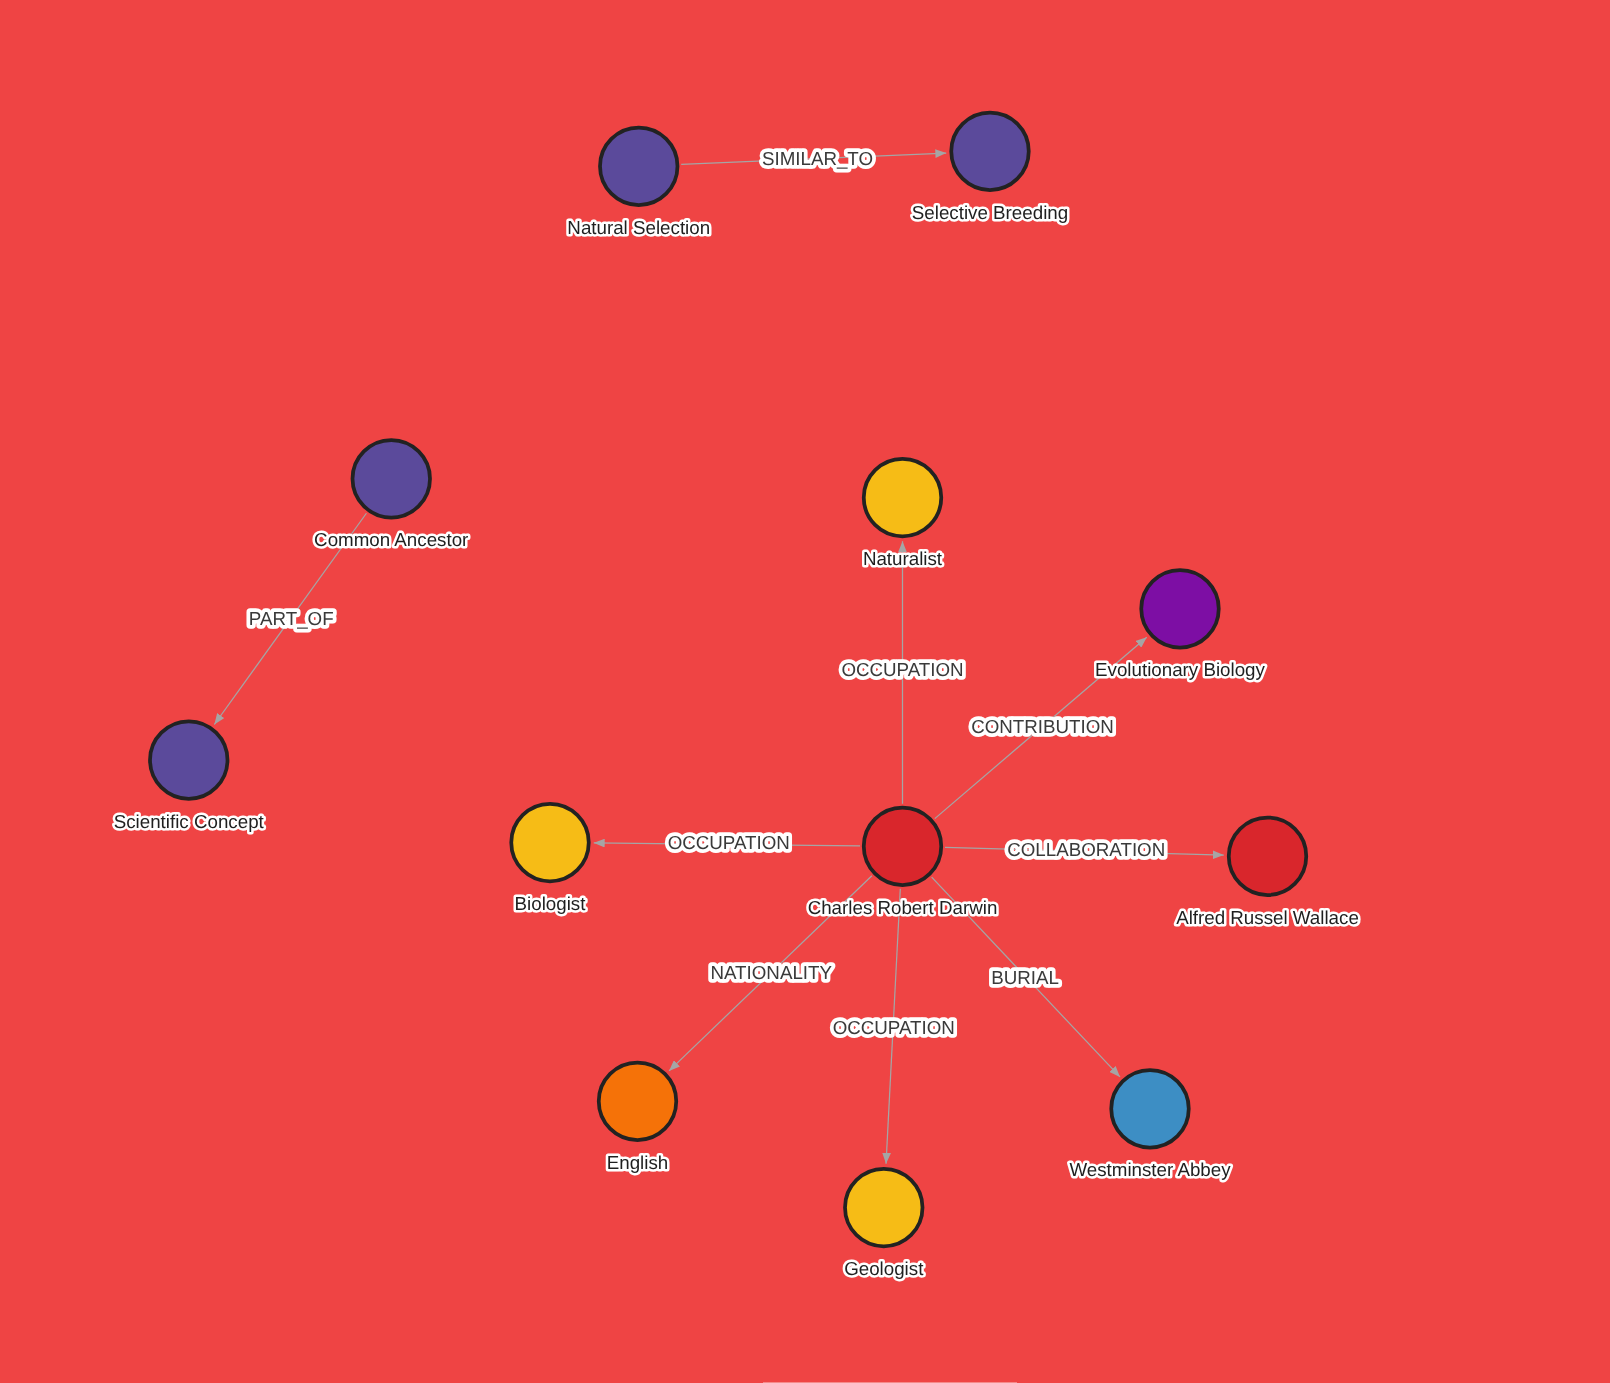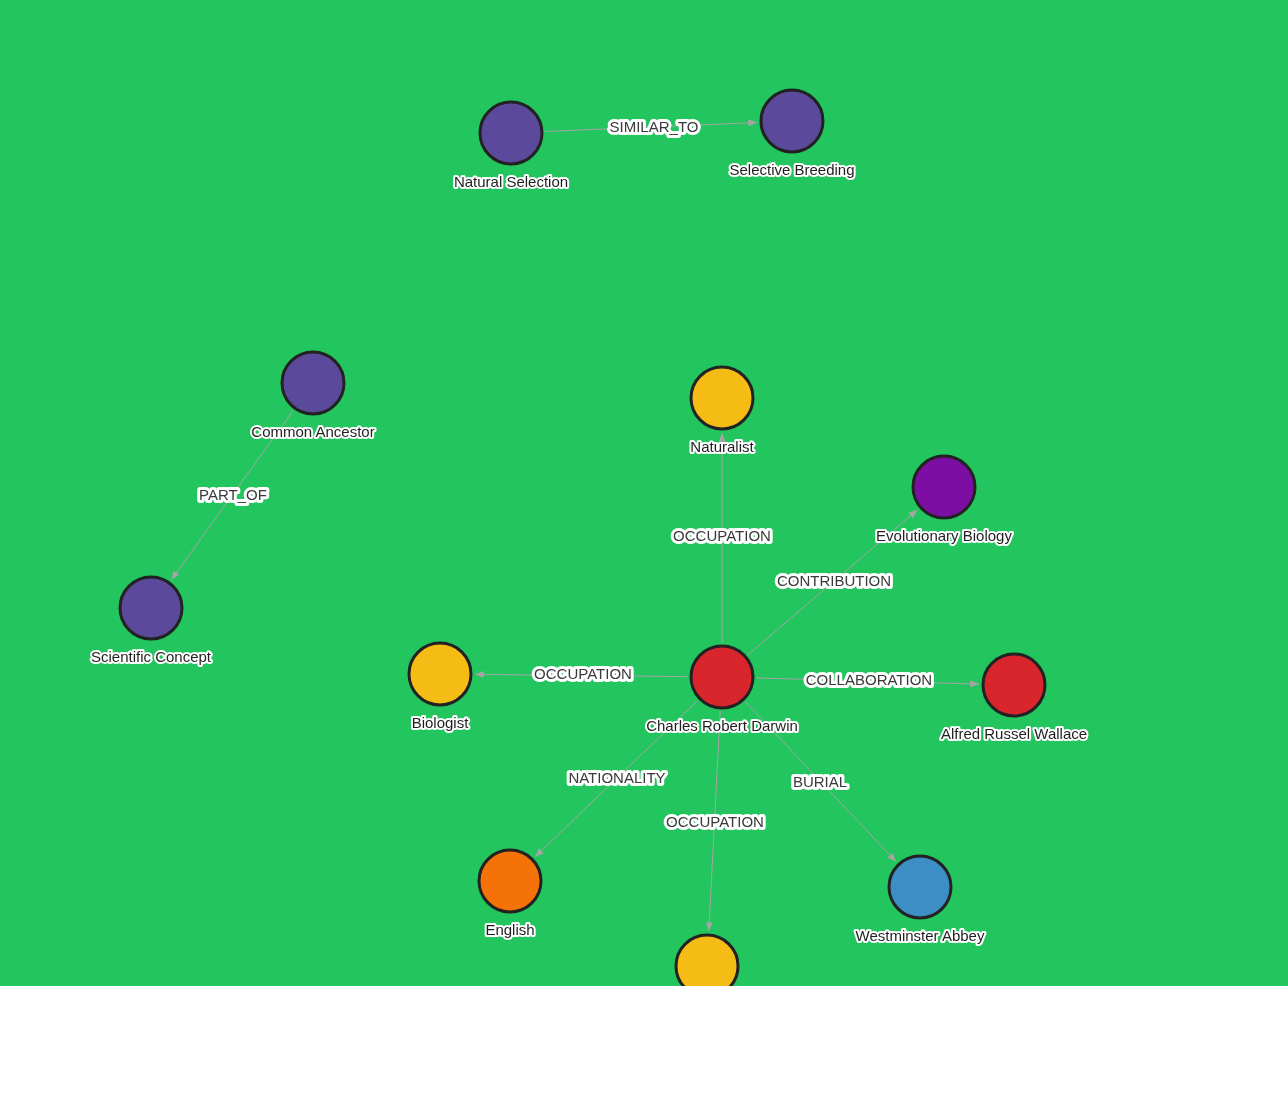--- a/index.html
+++ b/index.html
@@ -3,22 +3,22 @@
 <meta charset="utf-8">
 <style>
   html, body { margin: 0; padding: 0; }
   body {
     background: #ffffff;
     font-family: "Liberation Sans", sans-serif;
   }
   #stage {
     position: relative;
     width: 1288px;
-    height: 986px;
-    background: #22c55e;
+    height: 1106px;
+    background: #ef4444;
     overflow: hidden;
   }
   #graph-canvas {
     display: block;
     width: 1288px;
     height: 1106px;
   }
   .node-circle { cursor: pointer; }
   .node-label {
     fill: #1f1f1f;

